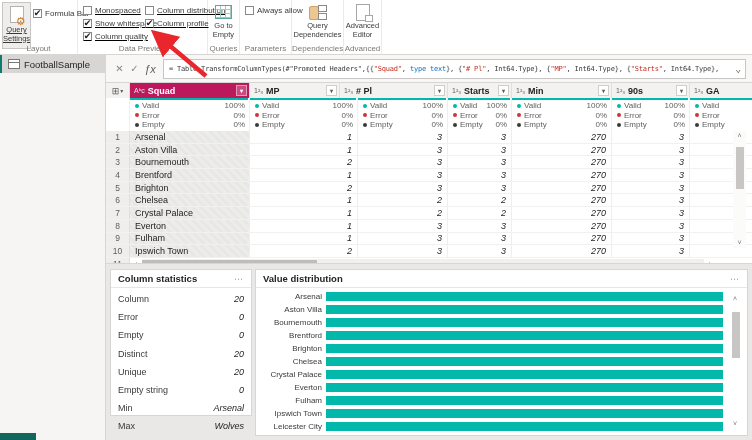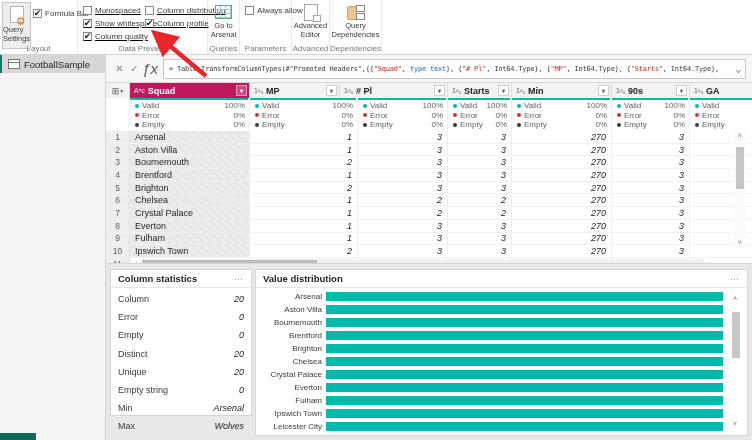--- a/index.html
+++ b/index.html
@@ -11,21 +11,21 @@
           border-bottom:1px solid #d8d6d4;display:flex;box-sizing:border-box;}
   .rb-group{position:relative;height:100%;border-right:1px solid #eceae8;box-sizing:border-box;flex:0 0 auto;}
   .rb-label{position:absolute;bottom:1px;left:0;right:0;text-align:center;font-size:8px;color:#7a7876;white-space:nowrap;}
   .g-layout{width:78px;}.g-dp{width:130px;text-decoration:underline;}.g-cols{width:32px;}.g-params{width:52px;}
   .g-adv{width:38px;}.g-deps{width:52px;}
   .rb-fill{flex:1;border-right:none;}
 
   .g-layout .rb-content{display:flex;padding:2px;}
   .qs-btn{width:36px;height:47px;background:#efedeb;border:1px solid #c8c6c4;display:flex;
           flex-direction:column;align-items:center;box-sizing:border-box;cursor:default;}
-  .qs-label{font-size:7.5px;line-height:8.5px;color:#3b3a39;margin-top:1px;}
+  .qs-label{font-size:7.5px;line-height:8.5px;text-align:center;color:#3b3a39;margin-top:1px;text-decoration:underline;}
   .qs-icon{position:relative;width:18px;height:20px;margin-top:2px;}
   .qs-doc{width:12px;height:15px;border:1px solid #b5b3b1;background:#fff;margin:1px auto 0;}
   .qs-gear{position:absolute;right:0;bottom:-2px;color:#cd7f32;font-size:11px;line-height:11px;}
   .fb-slot{margin:5px 0 0 2px;}
 
   .cb-row{display:flex;align-items:center;height:13px;white-space:nowrap;}
   .cb{width:9px;height:9px;border:1px solid #8a8886;background:#fff;display:inline-flex;align-items:center;
       justify-content:center;font-size:9px;line-height:9px;color:#252423;flex:0 0 9px;box-sizing:border-box;}
   .cb-label{font-size:8px;color:#3b3a39;margin-left:3px;}
 
@@ -60,21 +60,21 @@
   .q-item{position:relative;display:flex;align-items:center;height:18px;background:#d8d6d4;
           font-size:9.5px;color:#252423;padding-left:8px;}
   .q-accent{position:absolute;left:0;top:0;bottom:0;width:2px;}
   .q-icon{width:10px;height:8px;border:1px solid #7a7876;background:#fff;margin-right:4px;position:relative;flex:0 0 10px;}
   .q-icon:after{content:"";position:absolute;left:0;right:0;top:2px;height:1px;background:#7a7876;}
 
   
   .formula-row{position:absolute;left:106px;top:55px;width:646px;height:28px;background:#f8f7f6;
                border-bottom:1px solid #d8d6d4;display:flex;align-items:center;padding:0 6px;box-sizing:border-box;}
   .f-btn{width:15px;text-align:center;color:#8a8886;font-size:10px;}
-  .f-fx{font-style:italic;font-size:15px;color:#605e5c;width:16px;text-align:center;}
+  .f-fx{font-style:italic;font-size:11px;color:#605e5c;width:16px;text-align:center;}
   .f-input{flex:1;height:20px;margin-left:5px;background:#fff;border:1px solid #c8c6c4;display:flex;
            align-items:center;padding:0 14px 0 5px;font-family:"DejaVu Sans Mono",monospace;font-size:7px;
            letter-spacing:-0.2px;white-space:nowrap;overflow:hidden;position:relative;box-sizing:border-box;}
   .f-chevron{position:absolute;right:4px;top:3px;color:#605e5c;font-size:10px;}
   .seg-plain{color:#3b3a39;}.seg-string{color:#c42b1c;}.seg-keyword{color:#0f6cbd;}
 
   
   .grid{position:absolute;left:106px;top:83px;width:646px;height:180px;background:#fff;overflow:hidden;}
   .g-head{display:flex;height:15px;}
   .corner{flex:0 0 24px;background:#f3f2f1;border-right:1px solid #e1dfdd;display:flex;align-items:center;
@@ -195,59 +195,59 @@
           </div>
       </div>
       <div class="rb-label">Data Preview</div>
     </div>
 
     <div class="rb-group g-cols">
       <div class="rb-btn">
         <span class="ic">
             <span class="gtc-icon"></span>
           </span>
-        <span>Go to Arsenal</span>
+        <span>Go to Empty</span>
       </div>
       <div class="rb-label">Queries</div>
     </div>
 
     <div class="rb-group g-params">
       <div class="rb-content">
           <div class="cb-row">
             <span class="cb"></span>
             <span class="cb-label">Always allow</span>
           </div>
         </div>
       <div class="rb-label">Parameters</div>
-    </div>
-
-    <div class="rb-group g-adv">
-      <div class="rb-btn">
-        <span class="ic">
-            <span class="ae-icon"></span>
-          </span>
-        <span>Advanced Editor</span>
-      </div>
-      <div class="rb-label">Advanced</div>
     </div>
 
     <div class="rb-group g-deps">
       <div class="rb-btn">
         <span class="ic">
           <span class="dep-icon">
             <span class="dep-db"></span>
               <span class="dep-w dep-w1"></span>
               <span class="dep-w dep-w2"></span>
           </span>
         </span>
         <span>Query Dependencies</span>
       </div>
       <div class="rb-label">Dependencies</div>
     </div>
 
+    <div class="rb-group g-adv">
+      <div class="rb-btn">
+        <span class="ic">
+            <span class="ae-icon"></span>
+          </span>
+        <span>Advanced Editor</span>
+      </div>
+      <div class="rb-label">Advanced</div>
+    </div>
+
     <div class="rb-group rb-fill"></div>
   </div>
 
   <svg class="anno" width="80" height="62" viewBox="0 0 80 62">
     <defs>
       <marker id="ah" markerWidth="6" markerHeight="6" refX="4.2" refY="3" orient="auto">
         <path d="M0,0 L6,3 L0,6 z" fill="#e8262c"></path>
       </marker>
     </defs>
     <line x1="66" y1="54" x2="17" y2="13" stroke="#e8262c" stroke-width="4.5" marker-end="url(#ah)"></line>

